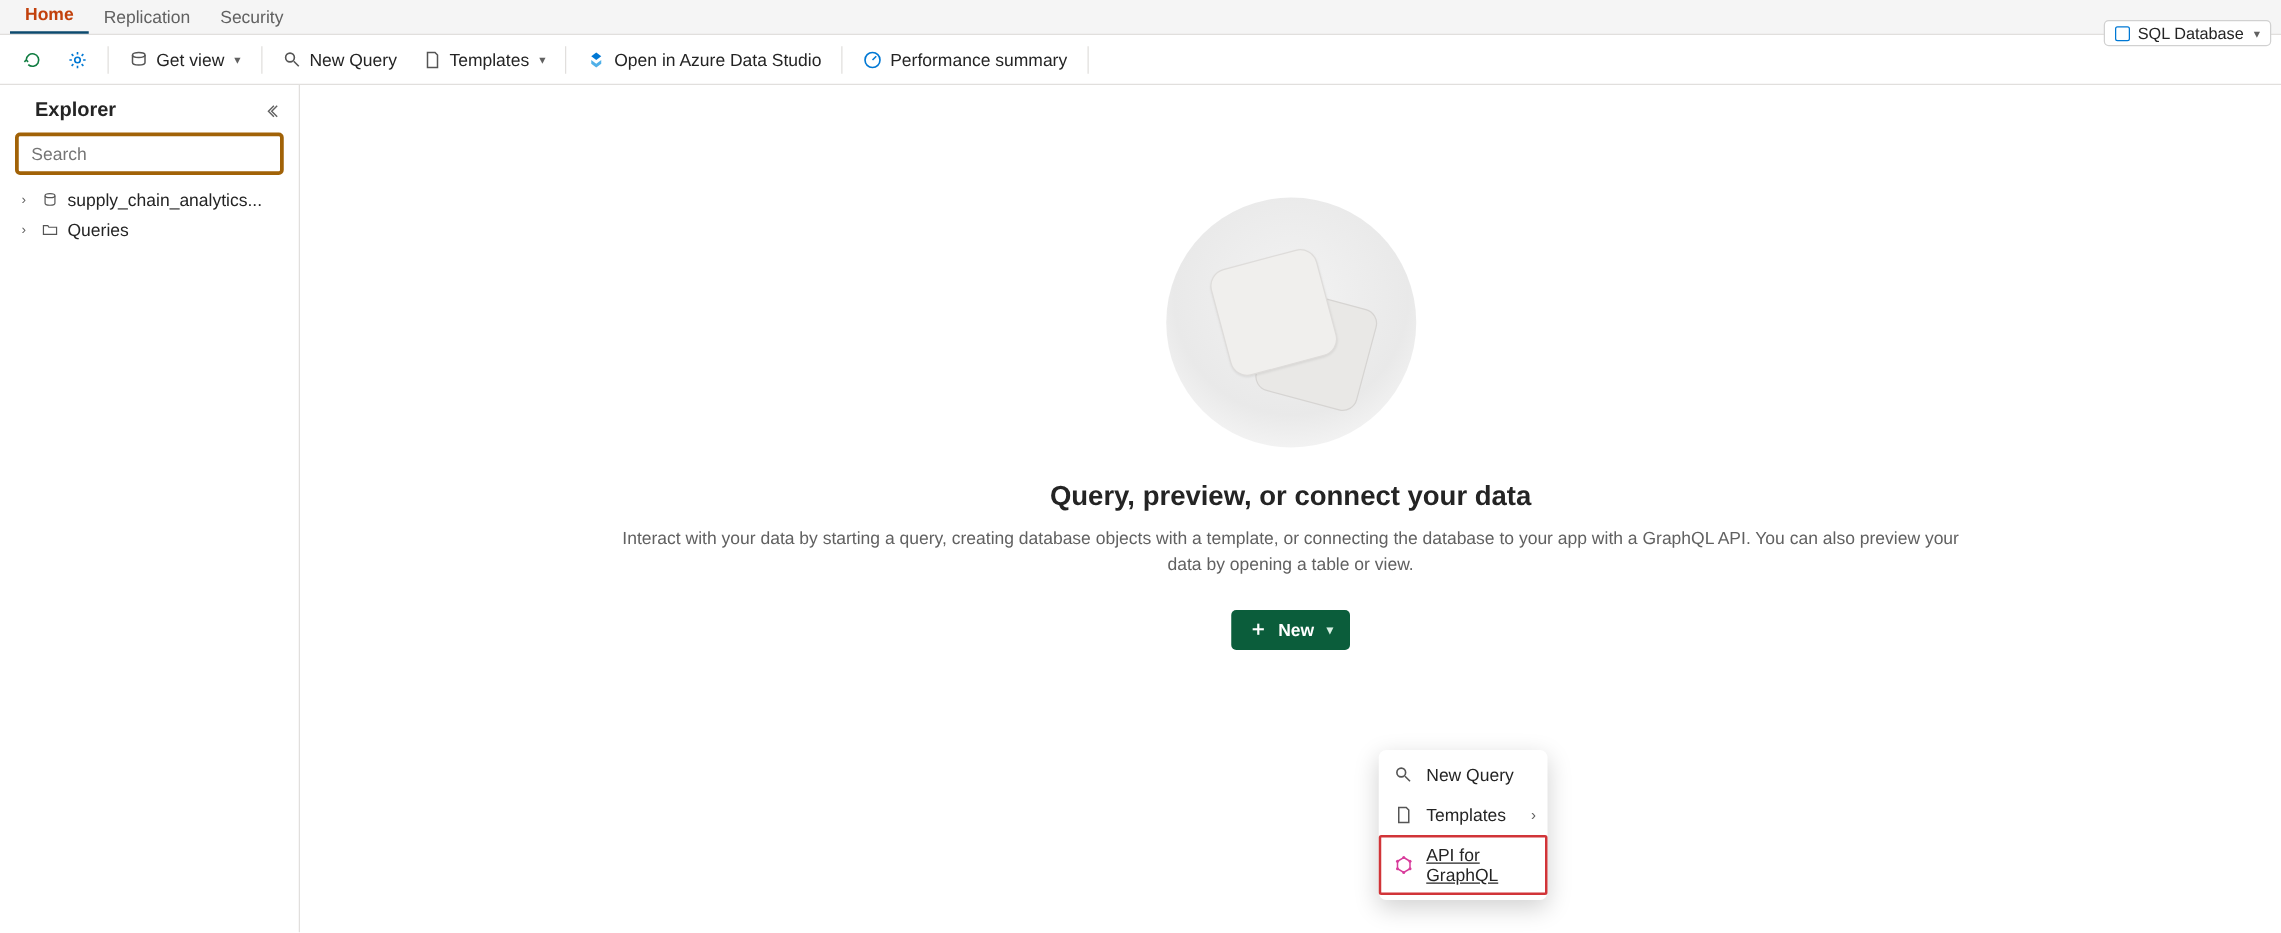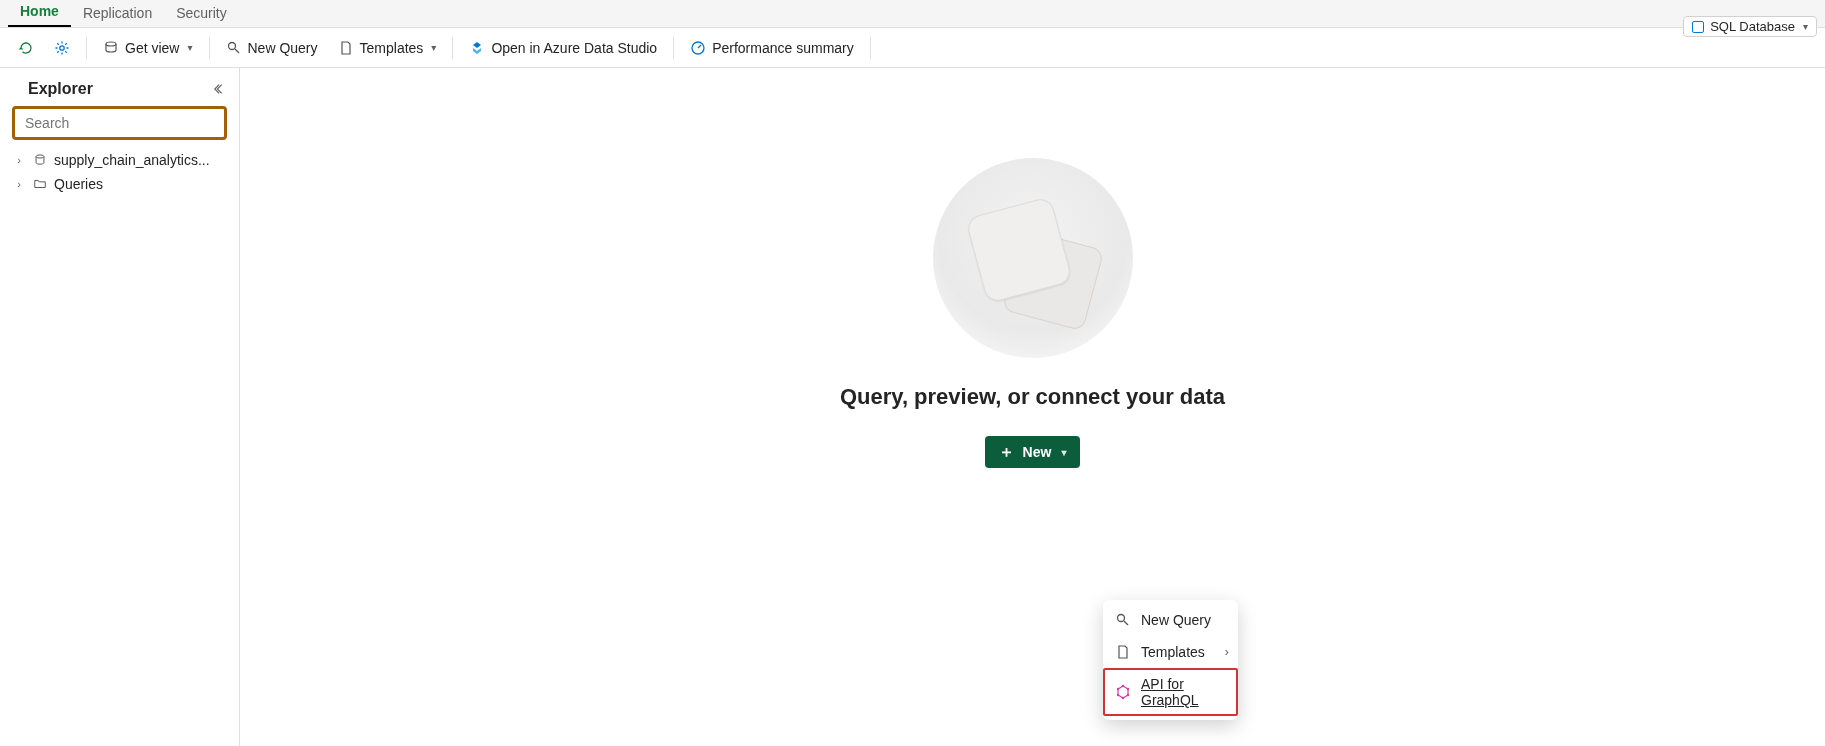--- a/index.html
+++ b/index.html
@@ -2,21 +2,21 @@
 <html><head>
 <meta charset="utf-8">
 <style>
   * { box-sizing: border-box; }
   html, body { margin: 0; padding: 0; font-family: "Segoe UI", -apple-system, sans-serif; font-size: 14px; color: #242424; background: #fff; height: 100%; }
   .app { width: 1825px; height: 746px; display: flex; flex-direction: column; position: relative; }
 
   
   .tab-bar { height: 28px; background: #f5f5f5; border-bottom: 1px solid #e1dfdd; display: flex; align-items: flex-end; padding-left: 8px; position: relative; }
   .tab-item { padding: 4px 12px 6px 12px; font-size: 14px; color: #616161; cursor: pointer; }
-  .tab-item.active { color: #15803d; font-weight: 600; border-bottom: 2px solid #000000; }
+  .tab-item.active { color: #c2410c; font-weight: 600; border-bottom: 2px solid #0c4a6e; }
   .db-badge { position: absolute; right: 8px; top: 16px; display: flex; align-items: center; gap: 6px; background: #fff; border: 1px solid #d1d1d1; border-radius: 4px; padding: 2px 8px; font-size: 13px; cursor: pointer; }
   .db-badge .cube { width: 12px; height: 12px; border: 1.5px solid #0078d4; border-radius: 2px; display:inline-block; }
 
   
   .toolbar { height: 40px; background: #fff; border-bottom: 1px solid #e1dfdd; display: flex; align-items: center; padding: 0 10px; gap: 4px; }
   .tool-btn { display: flex; align-items: center; gap: 6px; padding: 4px 8px; border-radius: 4px; cursor: pointer; font-size: 14px; color: #242424; }
   .tool-sep { width: 1px; height: 22px; background: #e1dfdd; margin: 0 4px; }
   .ico { width: 16px; height: 16px; display: inline-flex; align-items: center; justify-content: center; }
   .chev-down { font-size: 10px; color: #616161; margin-left: 2px; }
 
@@ -173,20 +173,21 @@
         </div>
       </div>
     </div>
 
     <div class="main">
       <div class="hero-circle">
         <div class="card-a"></div>
         <div class="card-b"></div>
       </div>
       <div class="hero-title">Query, preview, or connect your data</div>
+      <div class="hero-sub">Interact with your data by starting a query, creating database objects with a template, or connecting the database to your app with a GraphQL API. You can also preview your data by opening a table or view.</div>
       <button class="new-btn">
         <span class="plus">＋</span>
         <span>New</span>
         <span class="chev-down">▾</span>
       </button>
 
       <div class="dropdown">
         <div class="dd-item">
           <span class="ico">
             <svg width="16" height="16" viewBox="0 0 16 16">

